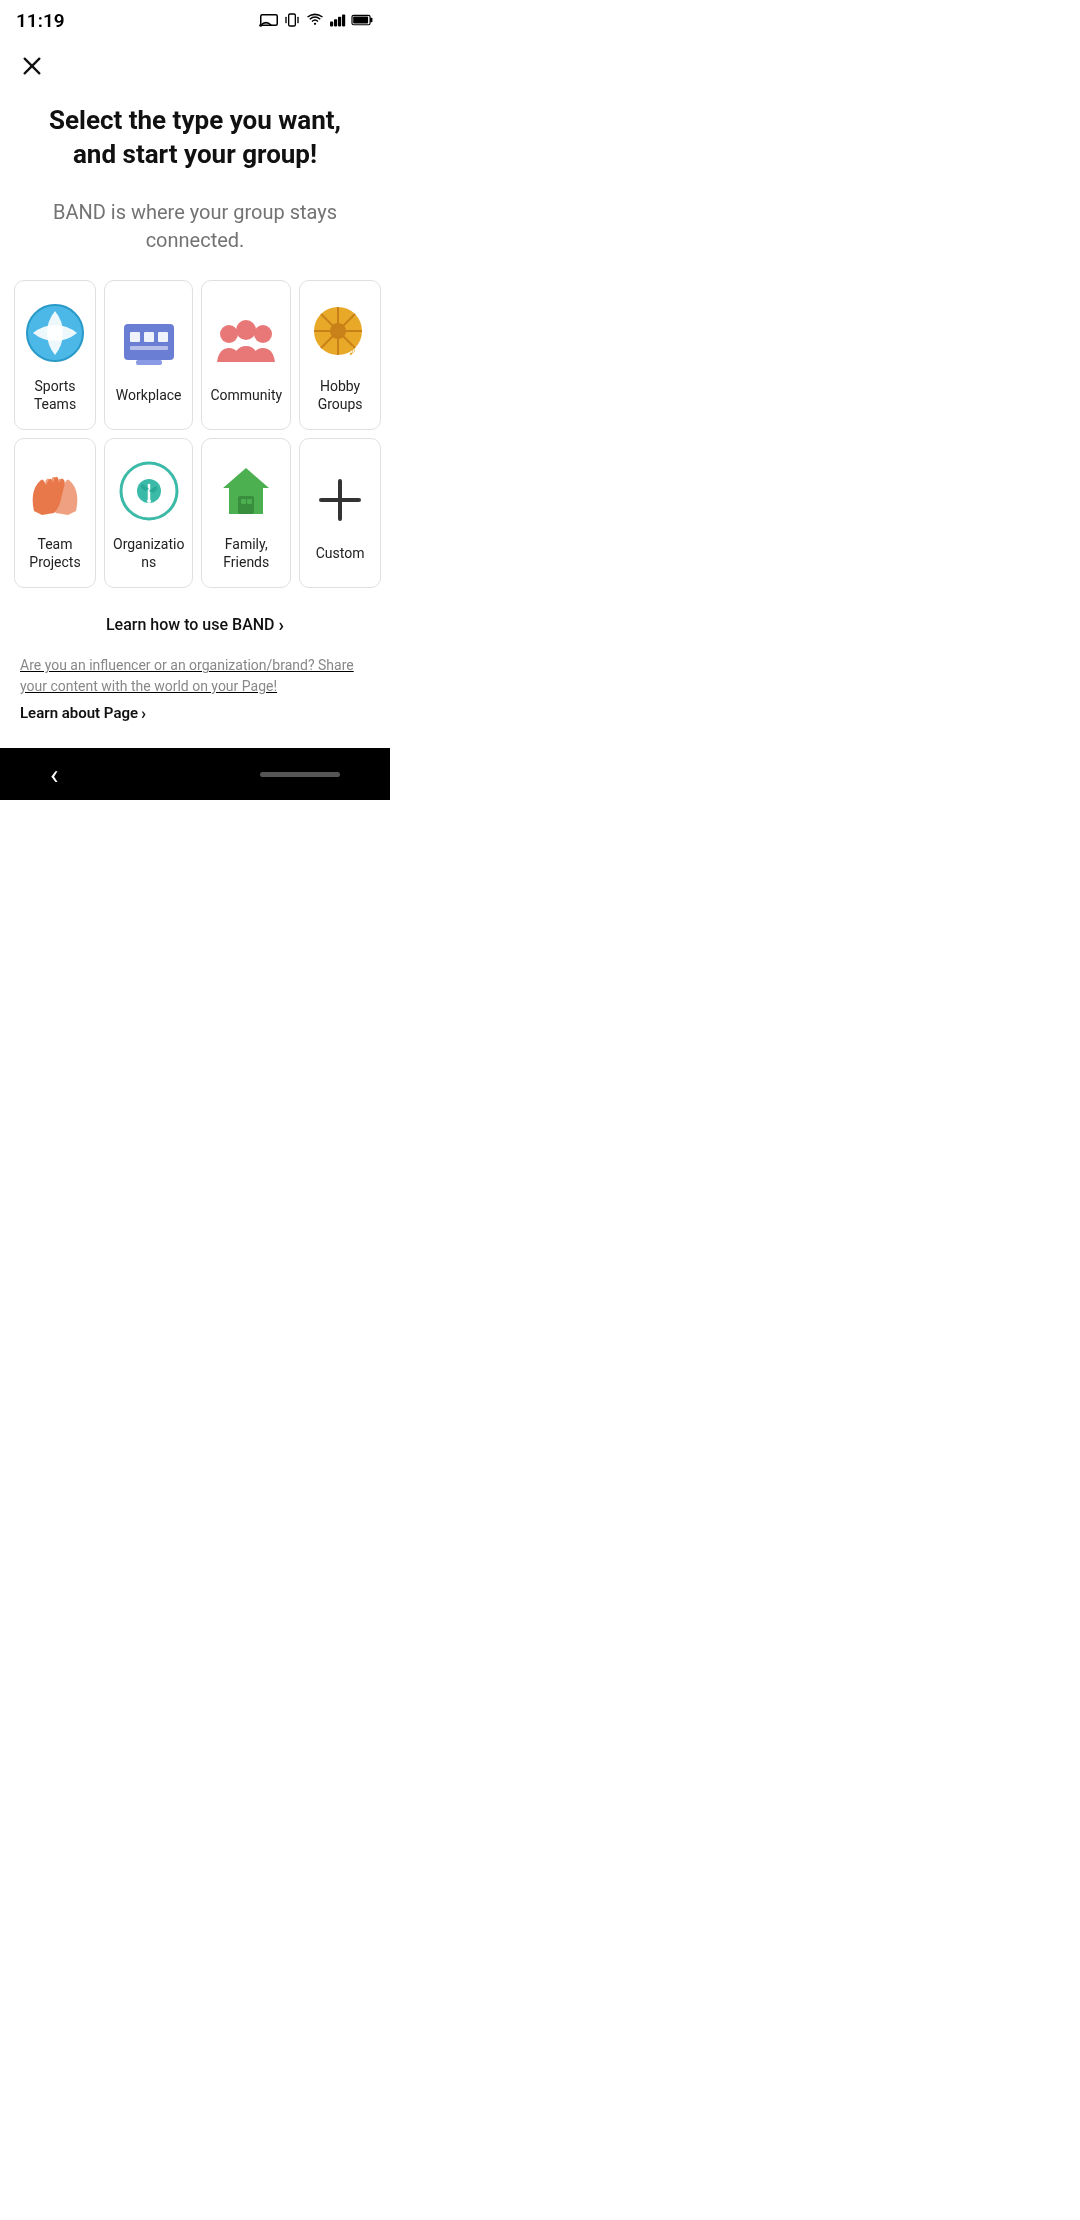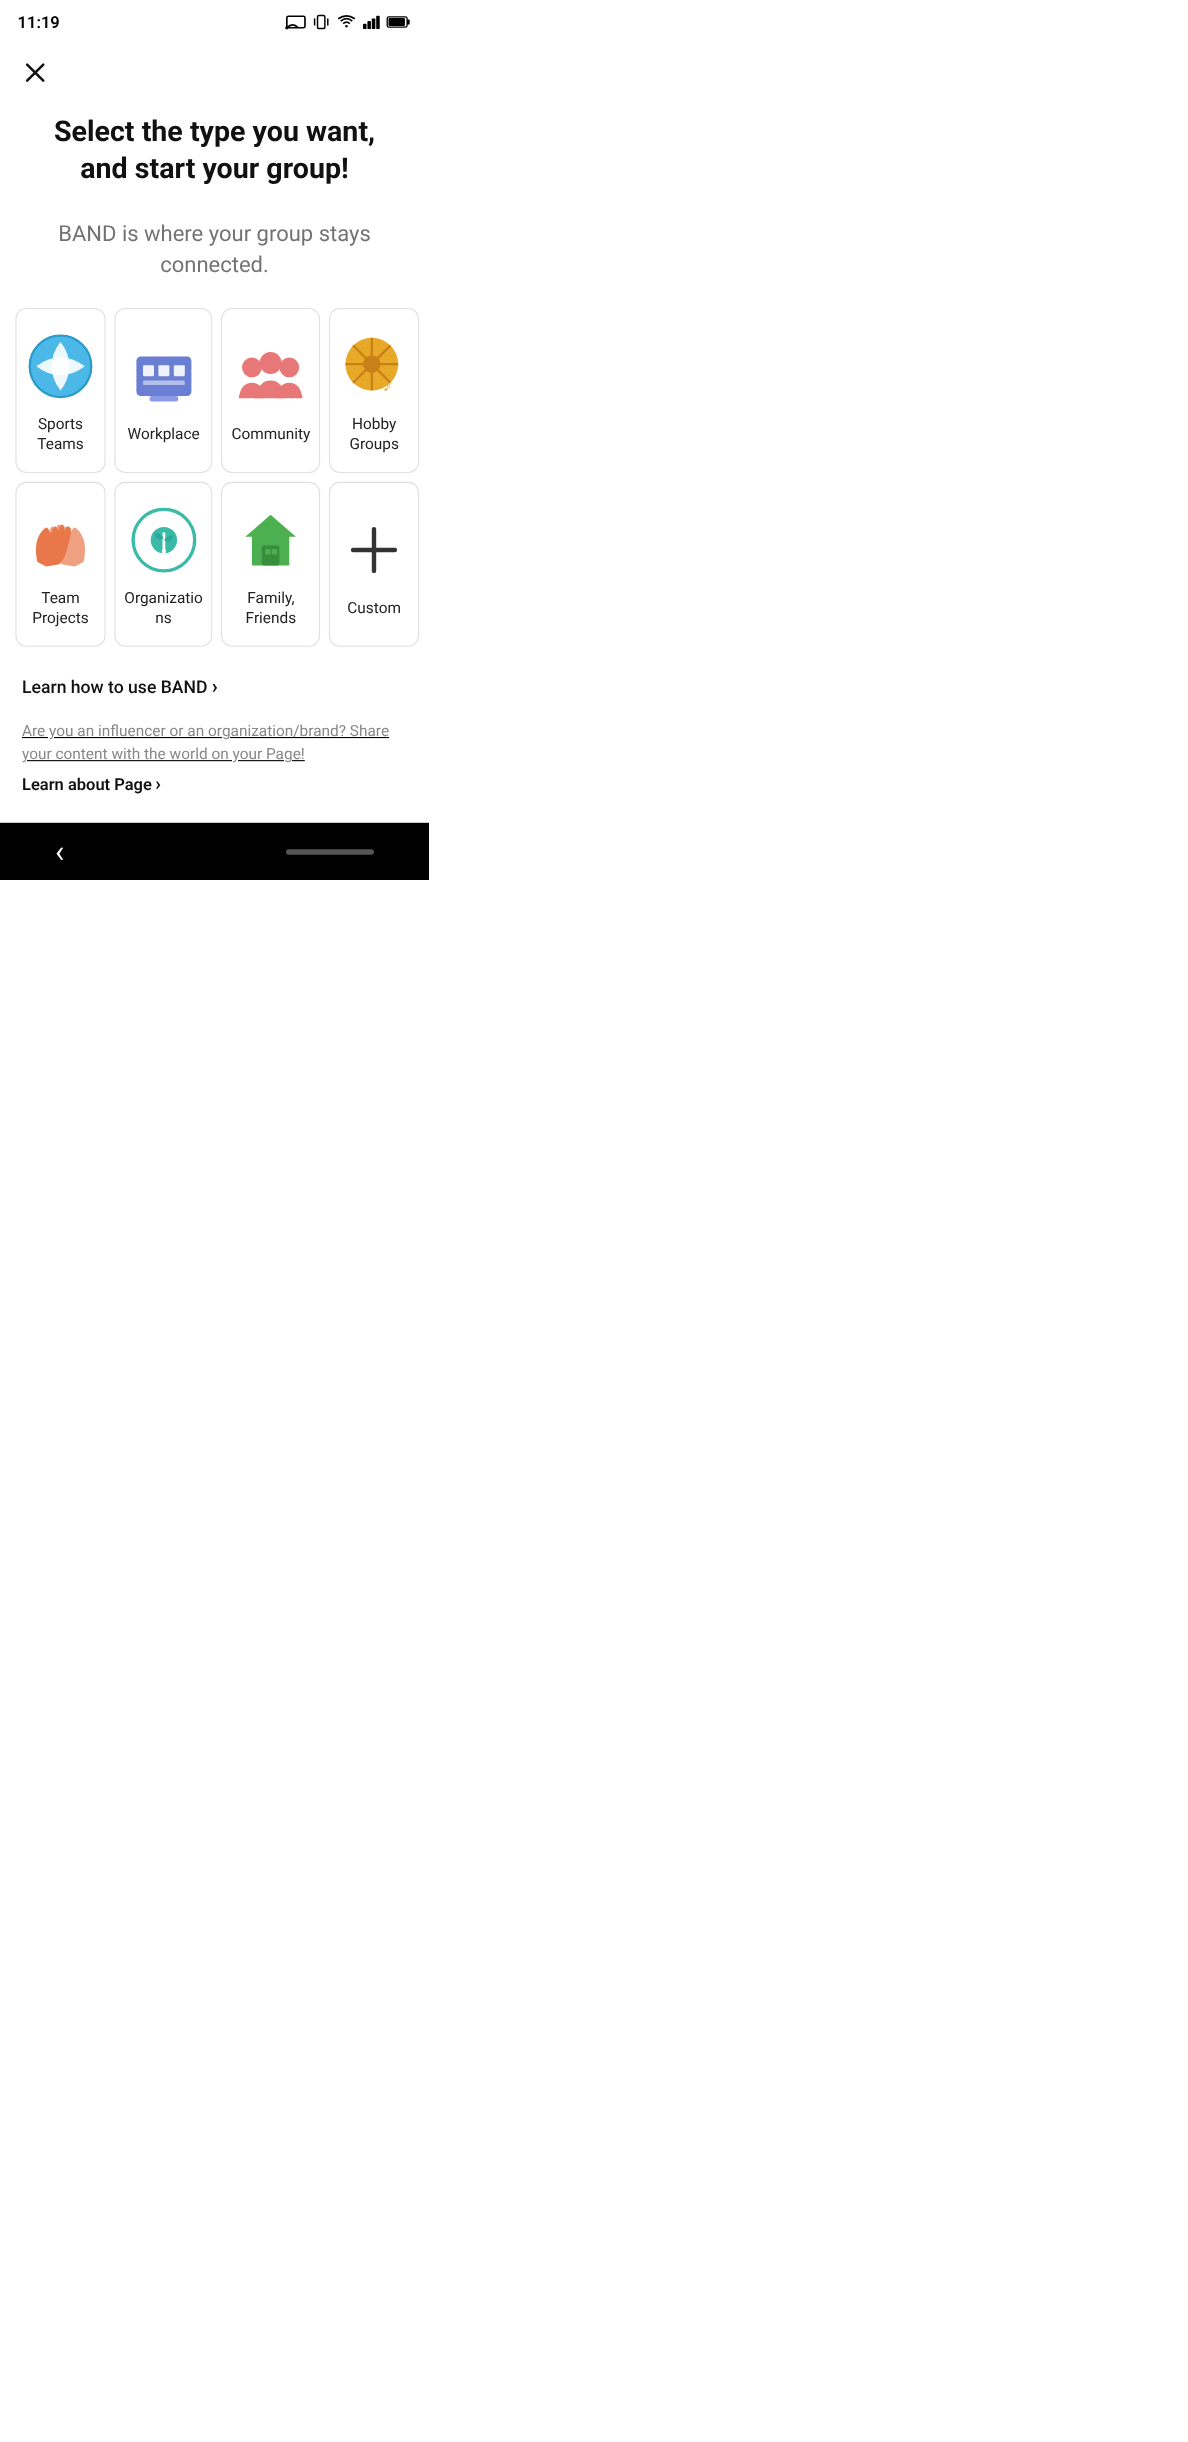--- a/index.html
+++ b/index.html
@@ -17,21 +17,21 @@
     
     .status-bar {
       background: #fff;
       display: flex;
       align-items: center;
       justify-content: space-between;
       padding: 8px 16px 4px;
       height: 36px;
     }
     .status-time {
-      font-size: 15px;
+      font-size: 19px;
       font-weight: 600;
       color: #000;
     }
     .status-icons {
       display: flex;
       align-items: center;
       gap: 6px;
     }
 
     
@@ -102,21 +102,21 @@
     .grid-label {
       font-size: 14px;
       color: #222;
       text-align: center;
       line-height: 1.3;
       font-weight: 400;
     }
 
     
     .learn-how {
-      text-align: left;
+      text-align: center;
       padding: 10px 20px 6px;
     }
     .learn-how-link {
       font-size: 16px;
       color: #111;
       font-weight: 500;
       cursor: pointer;
       text-decoration: none;
       display: inline-flex;
       align-items: center;

